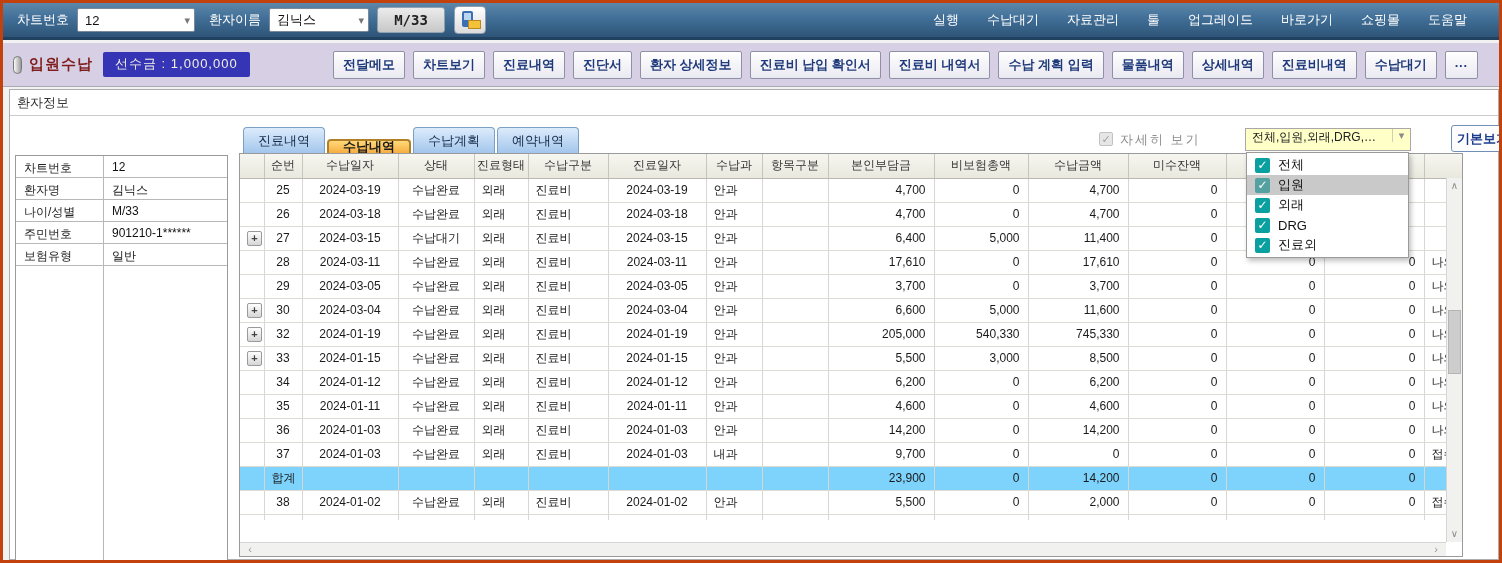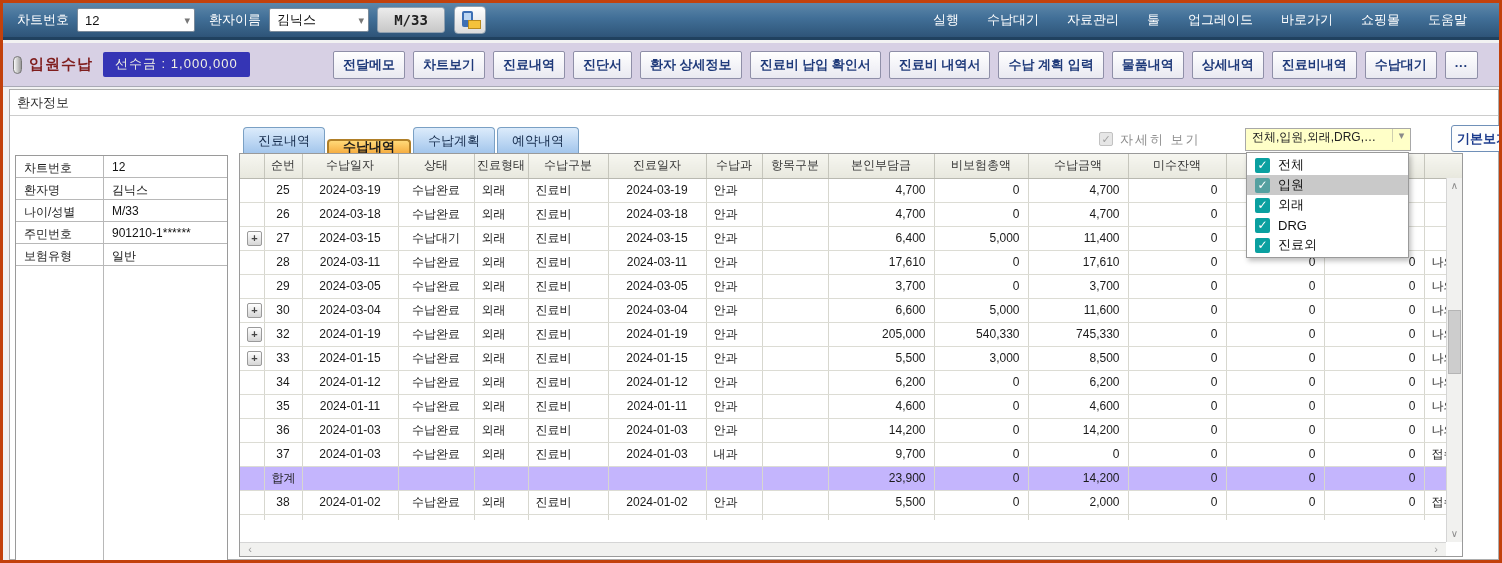--- a/index.html
+++ b/index.html
@@ -88,21 +88,21 @@
   .grid-panel { position:absolute; left:236px; top:150px; width:1224px; height:404px;
     border:1px solid #9a9a9a; background:#fff; overflow:hidden; }
   table.grid { border-collapse:collapse; table-layout:fixed; width:1206px; }
   table.grid th { height:24px; background:linear-gradient(#f6f6f0,#e8e8de); border-right:1px solid #c6c6bc;
     border-bottom:1px solid #b9b9b0; font-size:12px; font-weight:normal; color:#333; }
   table.grid td { height:24px; border-right:1px solid #d7d7cf; border-bottom:1px solid #dcdcd4;
     font-size:12px; color:#1a1a1a; white-space:nowrap; overflow:hidden; padding:0 4px; }
   table.grid td.ct { text-align:center; }
   table.grid td.rt { text-align:right; padding-right:8px; }
   table.grid td.lt { text-align:left; padding-left:7px; }
-  tr.total td { background:#c4b5fd; }
+  tr.total td { background:#7dd3fc; }
   tr.partial td { height:6px; border-bottom:none; }
   .expand-btn { display:inline-block; width:15px; height:15px; margin-left:3px; border:1px solid #9a9a9a;
     border-radius:2px; background:linear-gradient(#fefefe,#d6d6d6); color:#444; font-size:11px; font-weight:bold;
     line-height:13px; text-align:center; }
 
   
   .vscroll { position:absolute; right:0; top:24px; width:16px; bottom:14px; background:#f1f1ef; border-left:1px solid #d5d5d5; }
   .vscroll .arrow { position:absolute; left:0; width:15px; height:16px; color:#8b8b8b; font-size:10px; text-align:center; line-height:16px; }
   .vscroll .up { top:0; }
   .vscroll .down { bottom:0; }

